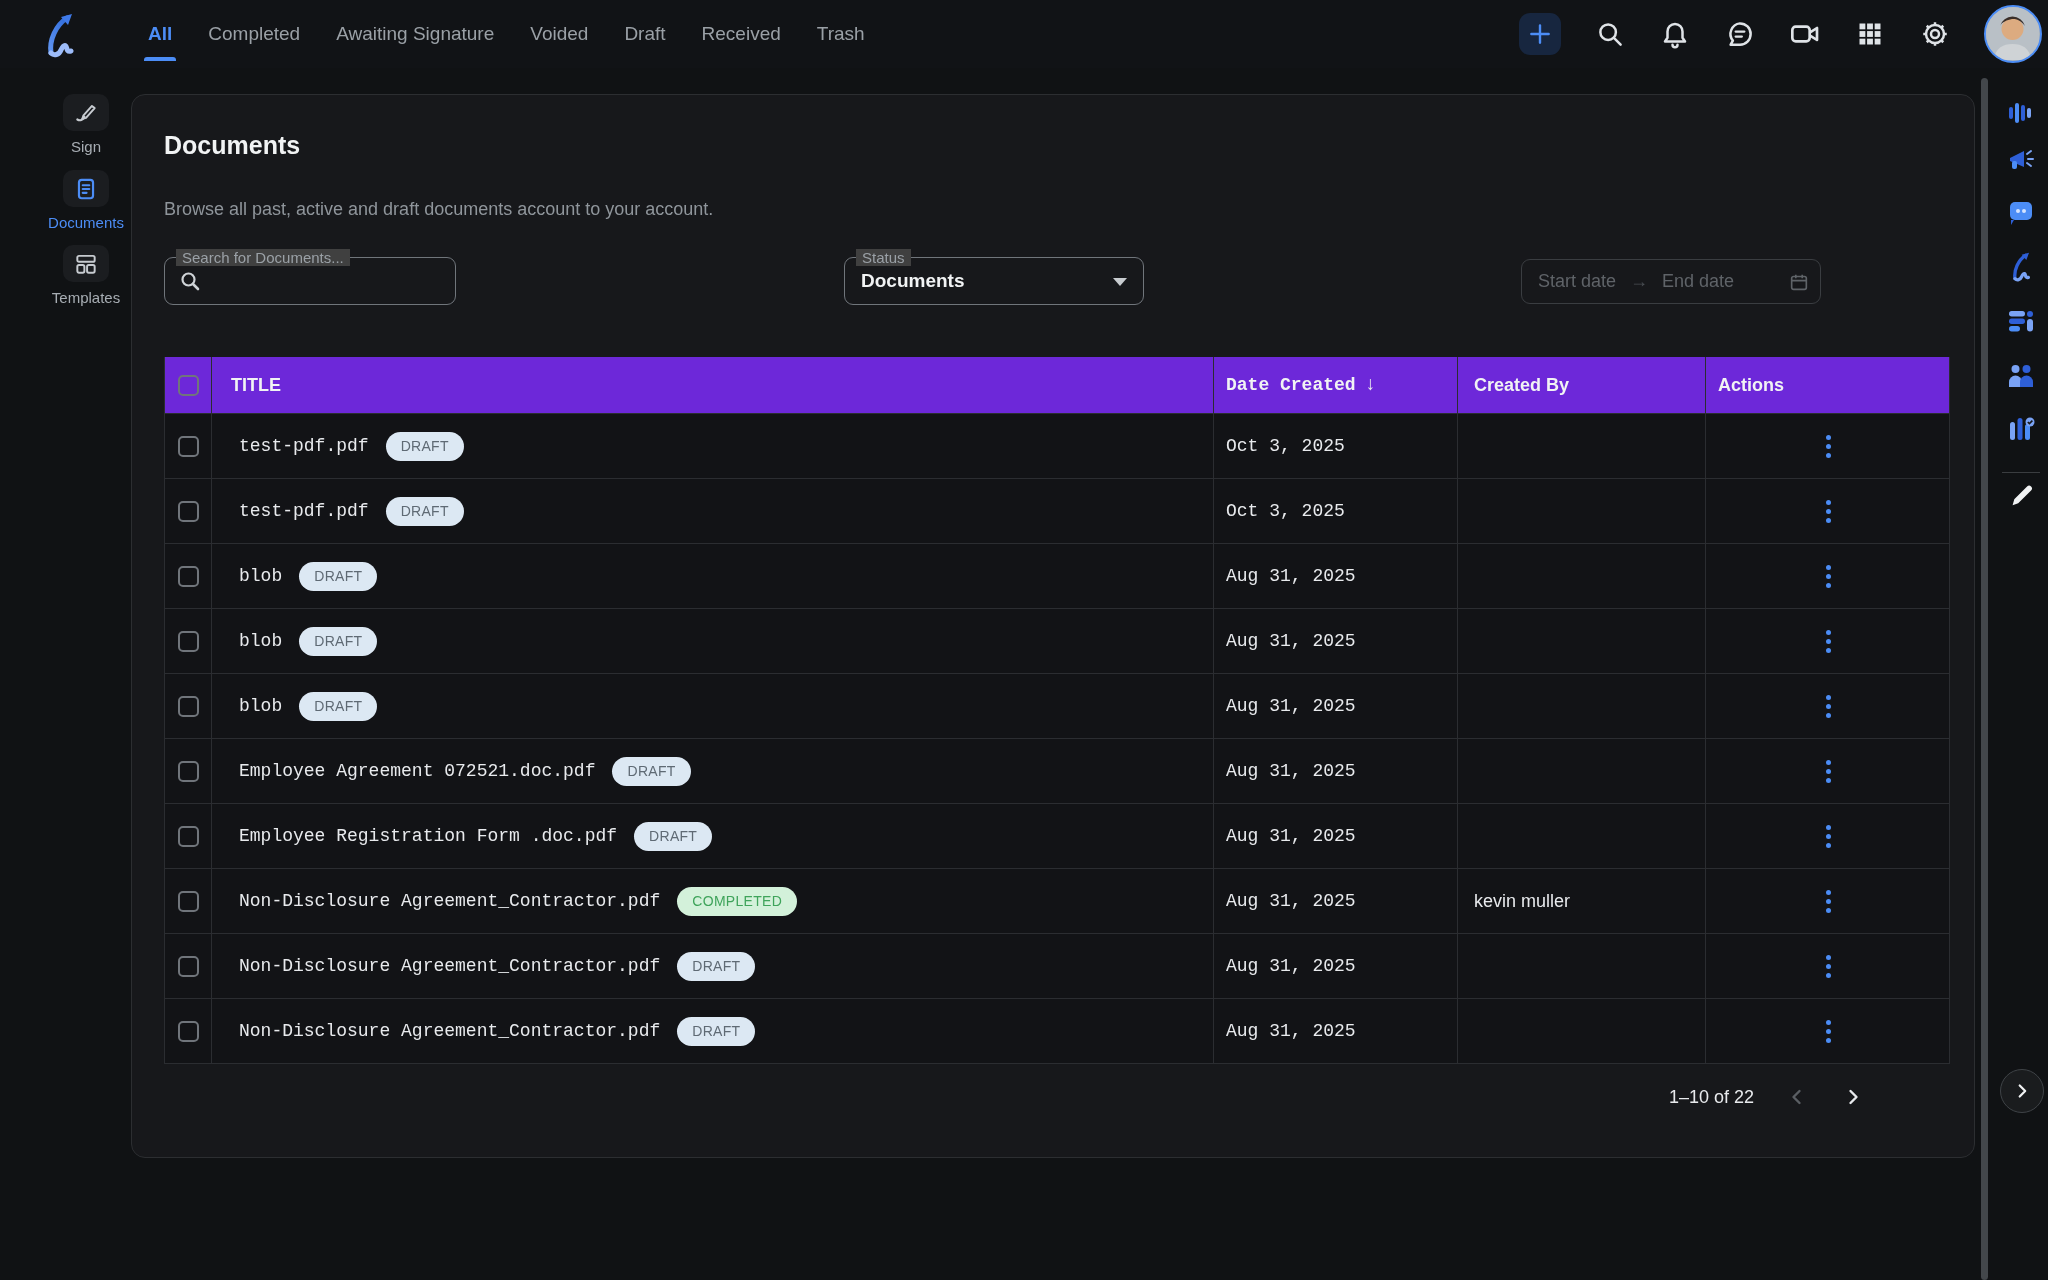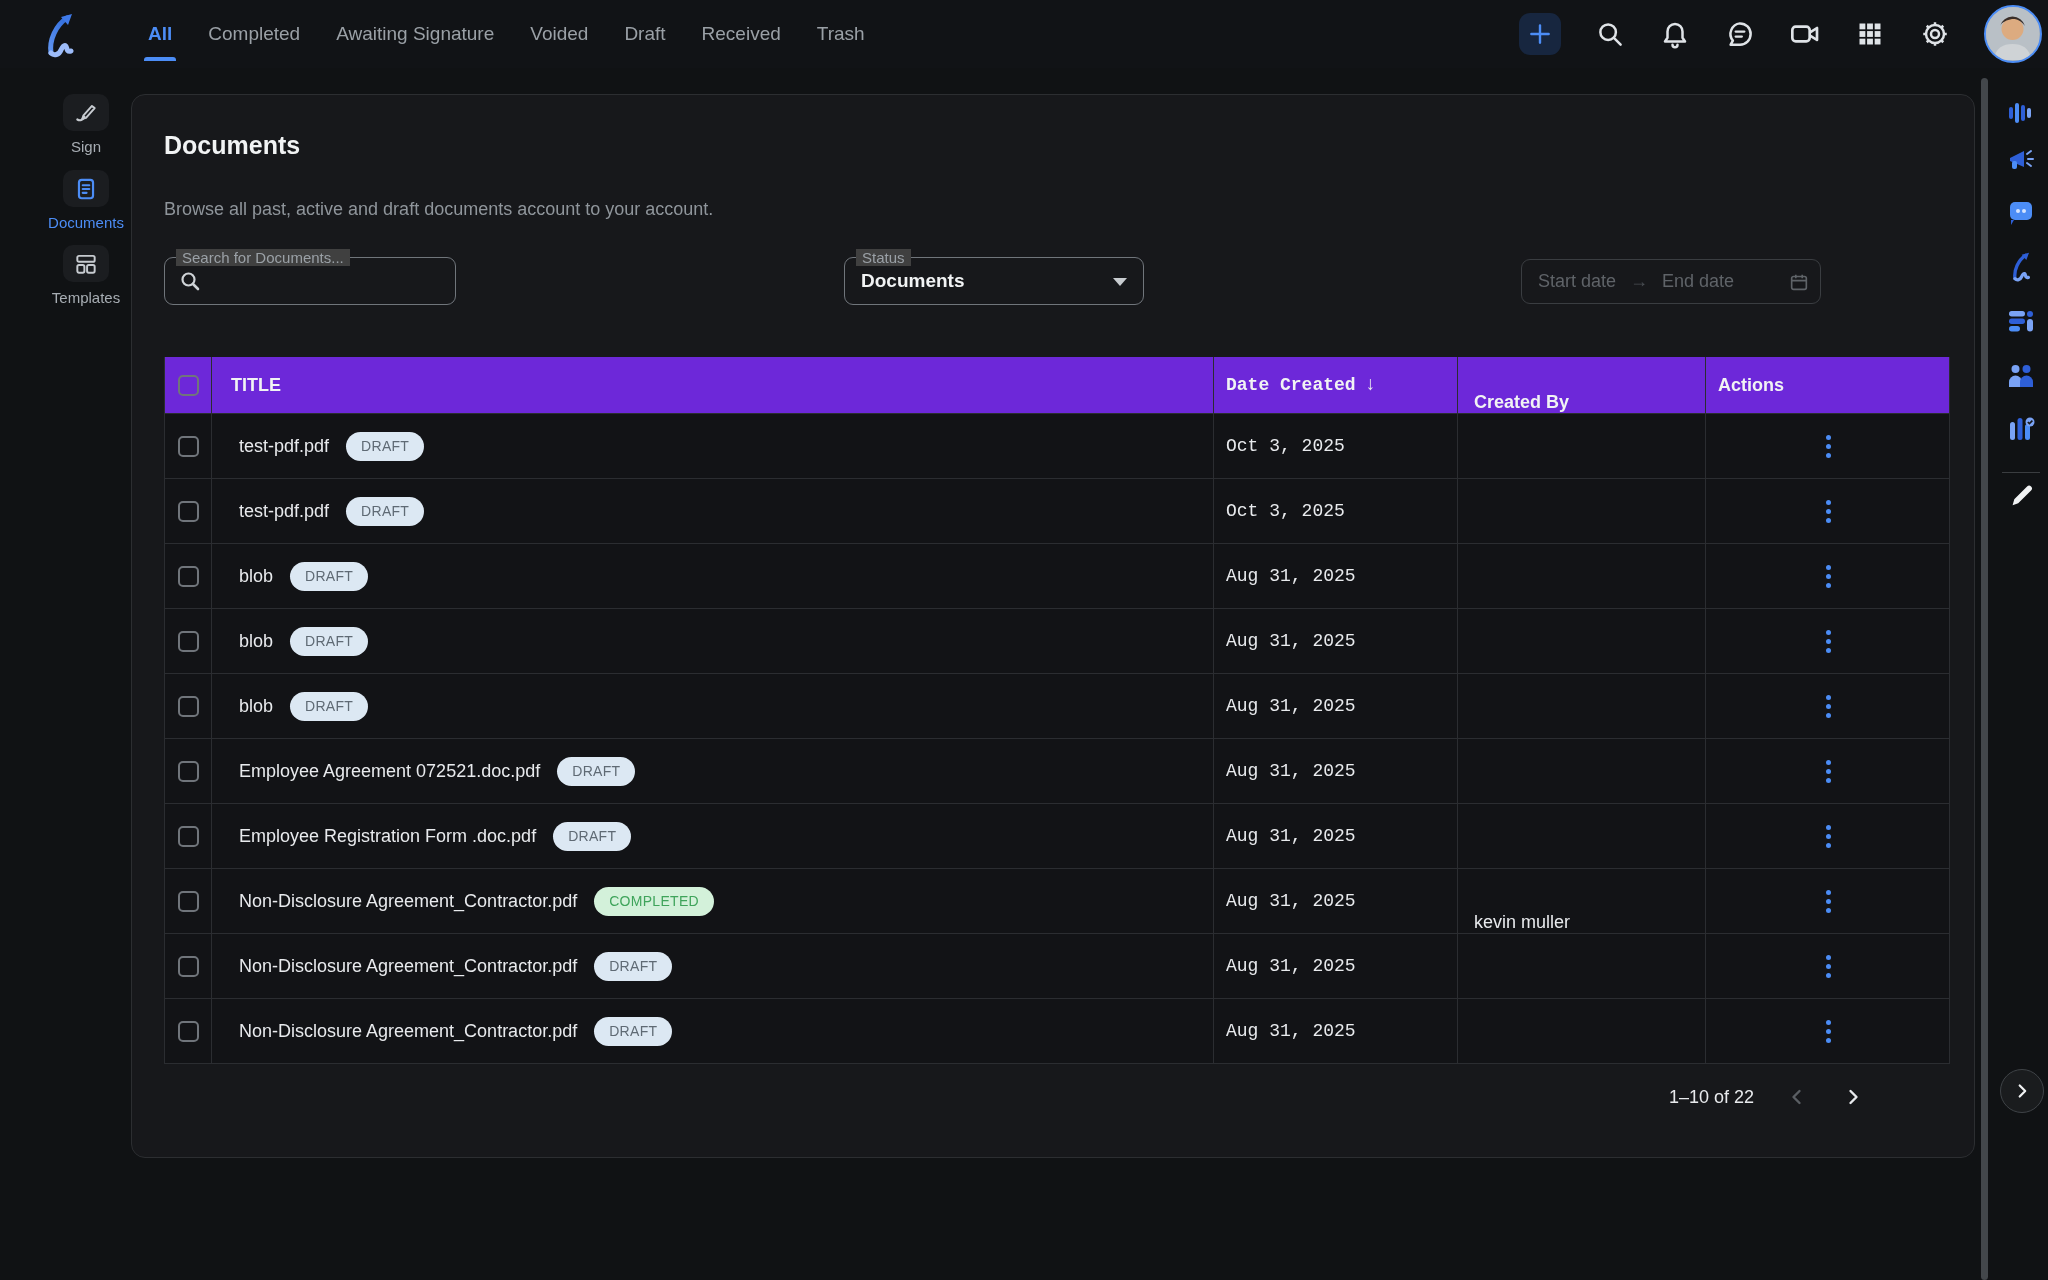--- a/index.html
+++ b/index.html
@@ -49,28 +49,28 @@
   .table { position:absolute; left:32px; top:262px; width:1786px; border-left:1px solid #2b2d31; border-right:1px solid #2b2d31; }
   .trow, .thead { display:grid; grid-template-columns:47px 1002px 244px 248px 245px; }
   .thead { height:57px; border-bottom:1px solid #2b2d31; }
   .trow { height:65px; border-bottom:1px solid #2b2d31; background:#121316; }
   .thead { background:#6d28d9; }
   .cell { display:flex; align-items:center; border-right:1px solid #2b2d31; overflow:hidden; }
   .cell:last-child { border-right:none; }
   .c-check { justify-content:center; }
   .c-title { padding-left:27px; gap:17px; }
   .c-date { padding-left:12px;font-family:Liberation Mono, monospace; }
-  .c-creator { padding-left:16px;align-items:flex-end; }
+  .c-creator { padding-left:16px; }
   .c-actions { justify-content:center; }
   .hcell { font-size:18px; font-weight:700; color:#f1f3f4; }
   .thead .c-title { padding-left:19px; }
   .thead .c-actions { justify-content:flex-start; padding-left:12px; }
   .sort-arrow { margin-left:9px; font-size:19px; font-weight:400; color:#e8eaed; }
   .checkbox { width:21px; height:21px; border:2px solid #70757b; border-radius:5px; cursor:pointer; }
-  .doc-title { font-size:18px; color:#e8eaed; }
+  .doc-title { font-size:18px; color:#e8eaed;font-family:Liberation Mono, monospace; }
   .badge { height:29px; padding:0 15px; border-radius:15px; font-size:14px; display:flex; align-items:center; letter-spacing:.3px; }
   .badge-draft { background:#dce8f3; color:#5f6a74; }
   .badge-completed { background:#d3f1da; color:#3fa45b; }
   .cell-text { font-size:18px; color:#e8eaed; }
   .kebab { display:flex; flex-direction:column; gap:4px; cursor:pointer; padding:6px; }
   .kebab i { width:5px; height:5px; border-radius:50%; background:#4c8df6; }
   
   .pagination { position:absolute; right:108px; top:980px; height:44px; display:flex; align-items:center; gap:30px; }
   .pg-text { font-size:18px; color:#e8eaed; }
   .pg-btn { width:26px; height:26px; display:flex; align-items:center; justify-content:center; cursor:pointer; }

